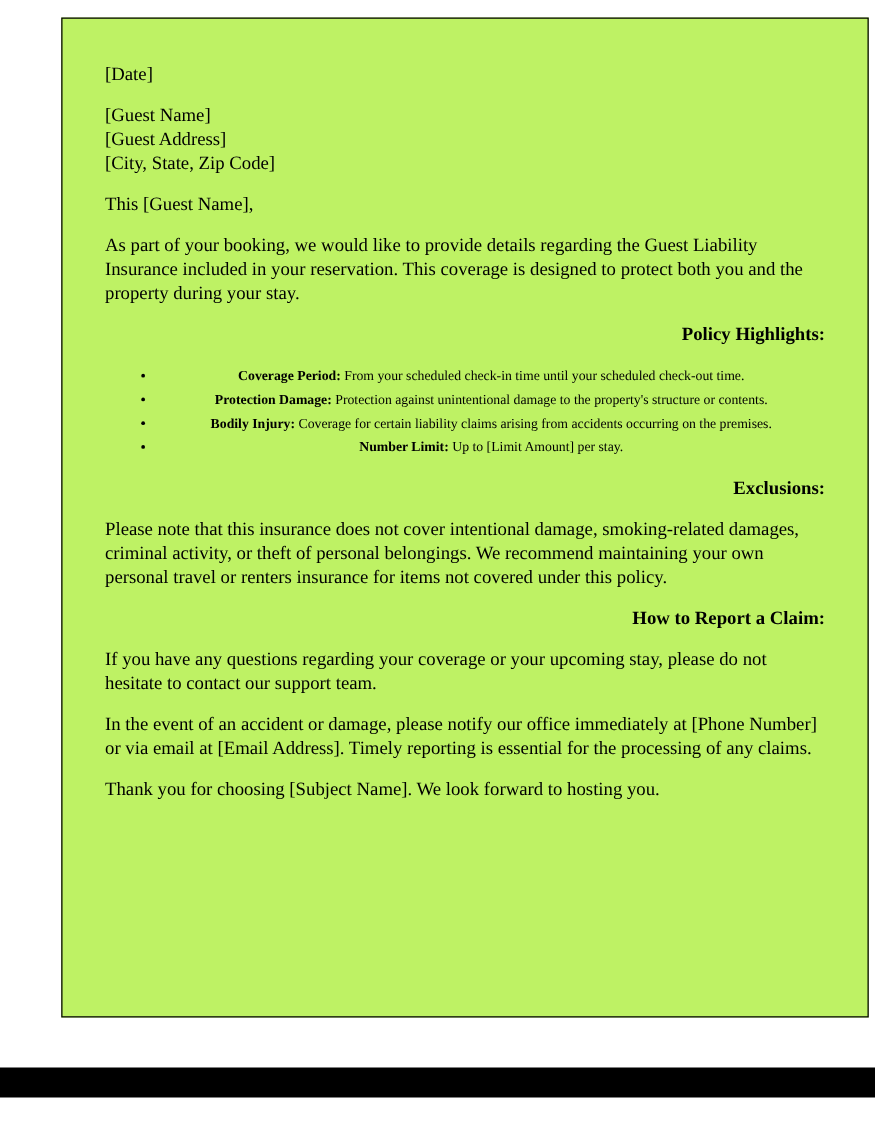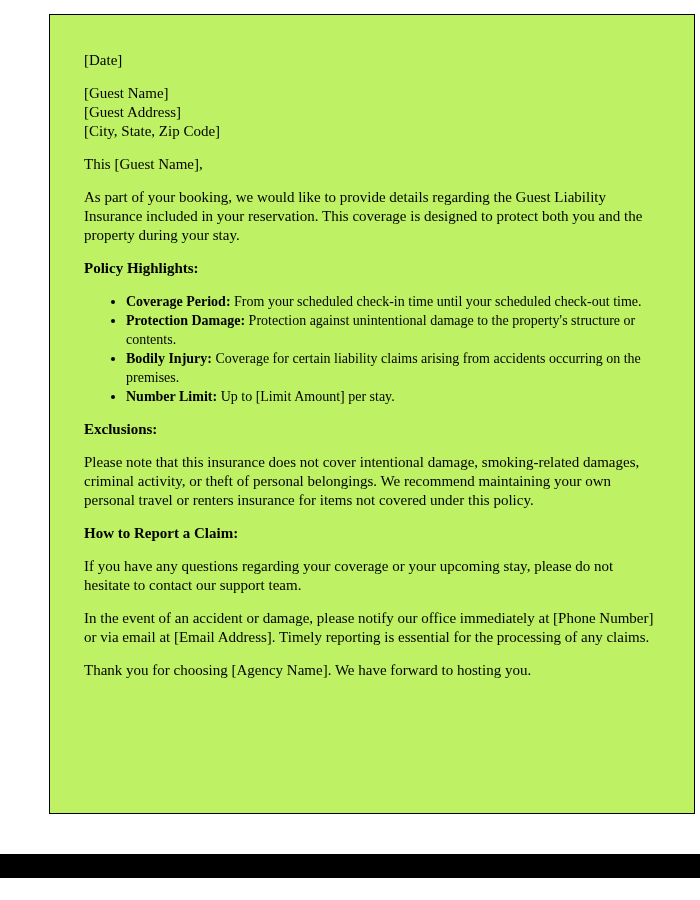--- a/index.html
+++ b/index.html
@@ -30,25 +30,27 @@
   .page p {
     margin: 0 0 14px 0;
     font-size: 15px;
     line-height: 19px;
   }
   .page ul {
     margin: 0 0 14px 0;
     padding-left: 42px;
   }
   .page li {
-    font-size: 14px;
+    font-size: 11px;
     line-height: 19px;
+    text-align: center;
   }
   .bold {
     font-weight: bold;
+    text-align: right;
   }
   .lbl {
     font-weight: bold;
     margin-right: 0.25em;
   }
   .bottom-bar {
     position: absolute;
     left: 0;
     top: 854px;
     width: 700px;
@@ -83,17 +85,17 @@
   <p class="bold">Exclusions:</p>
 
   <p>Please note that this insurance does not cover intentional damage, smoking-related damages, criminal activity, or theft of personal belongings. We recommend maintaining your own personal travel or renters insurance for items not covered under this policy.</p>
 
   <p class="bold">How to Report a Claim:</p>
 
   <p>If you have any questions regarding your coverage or your upcoming stay, please do not hesitate to contact our support team.</p>
 
   <p>In the event of an accident or damage, please notify our office immediately at [Phone Number] or via email at [Email Address]. Timely reporting is essential for the processing of any claims.</p>
 
-  <p>Thank you for choosing [Agency Name]. We have forward to hosting you.</p>
+  <p>Thank you for choosing [Subject Name]. We look forward to hosting you.</p>
 
 </div>
 
 <div class="bottom-bar"></div>
 
 </body></html>

